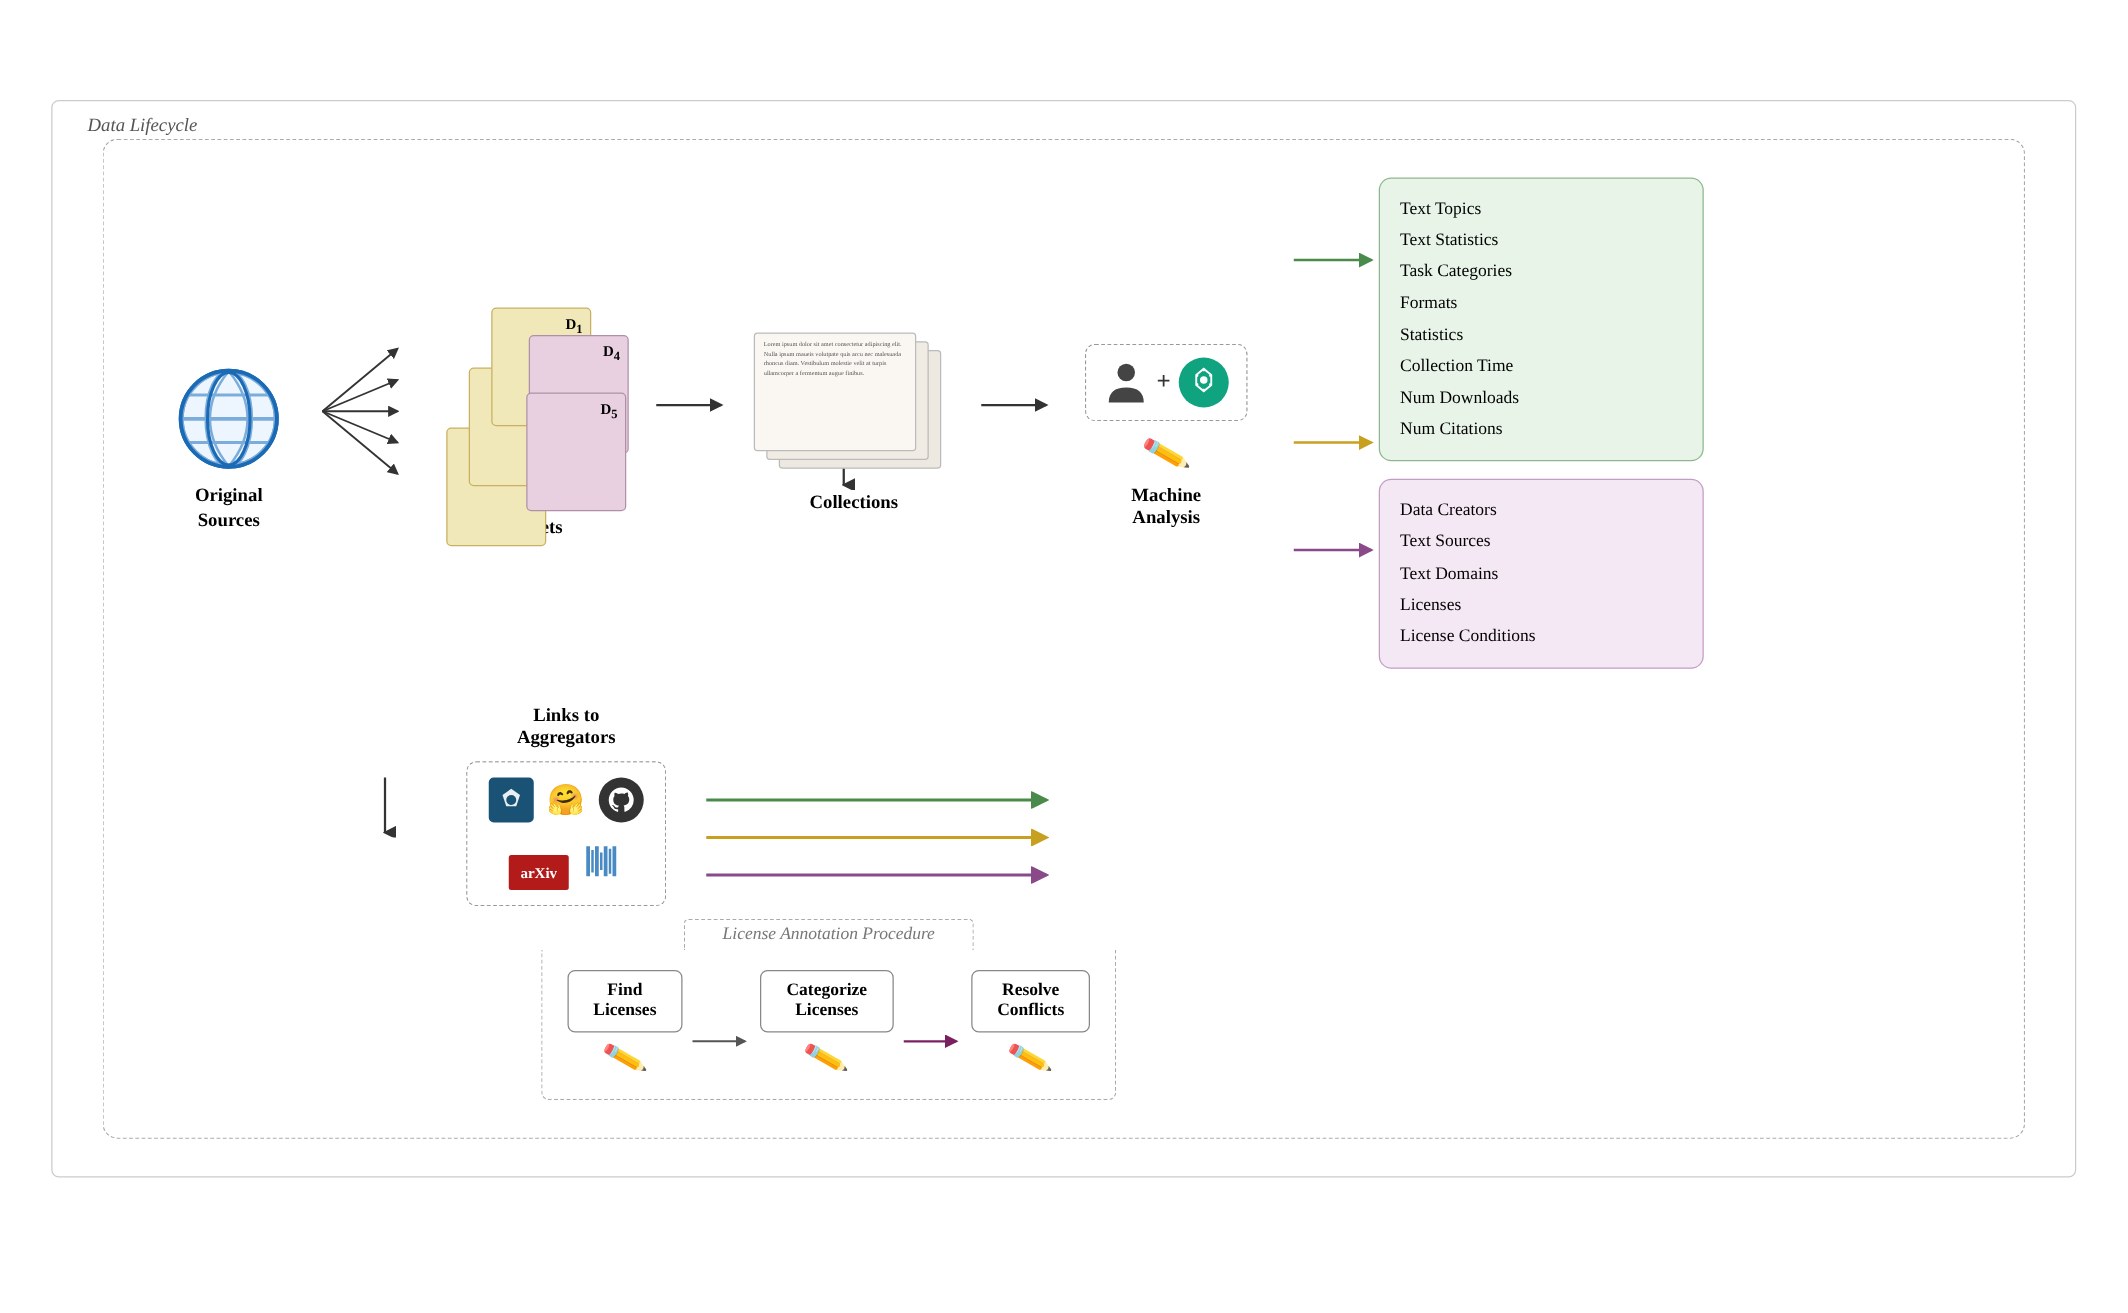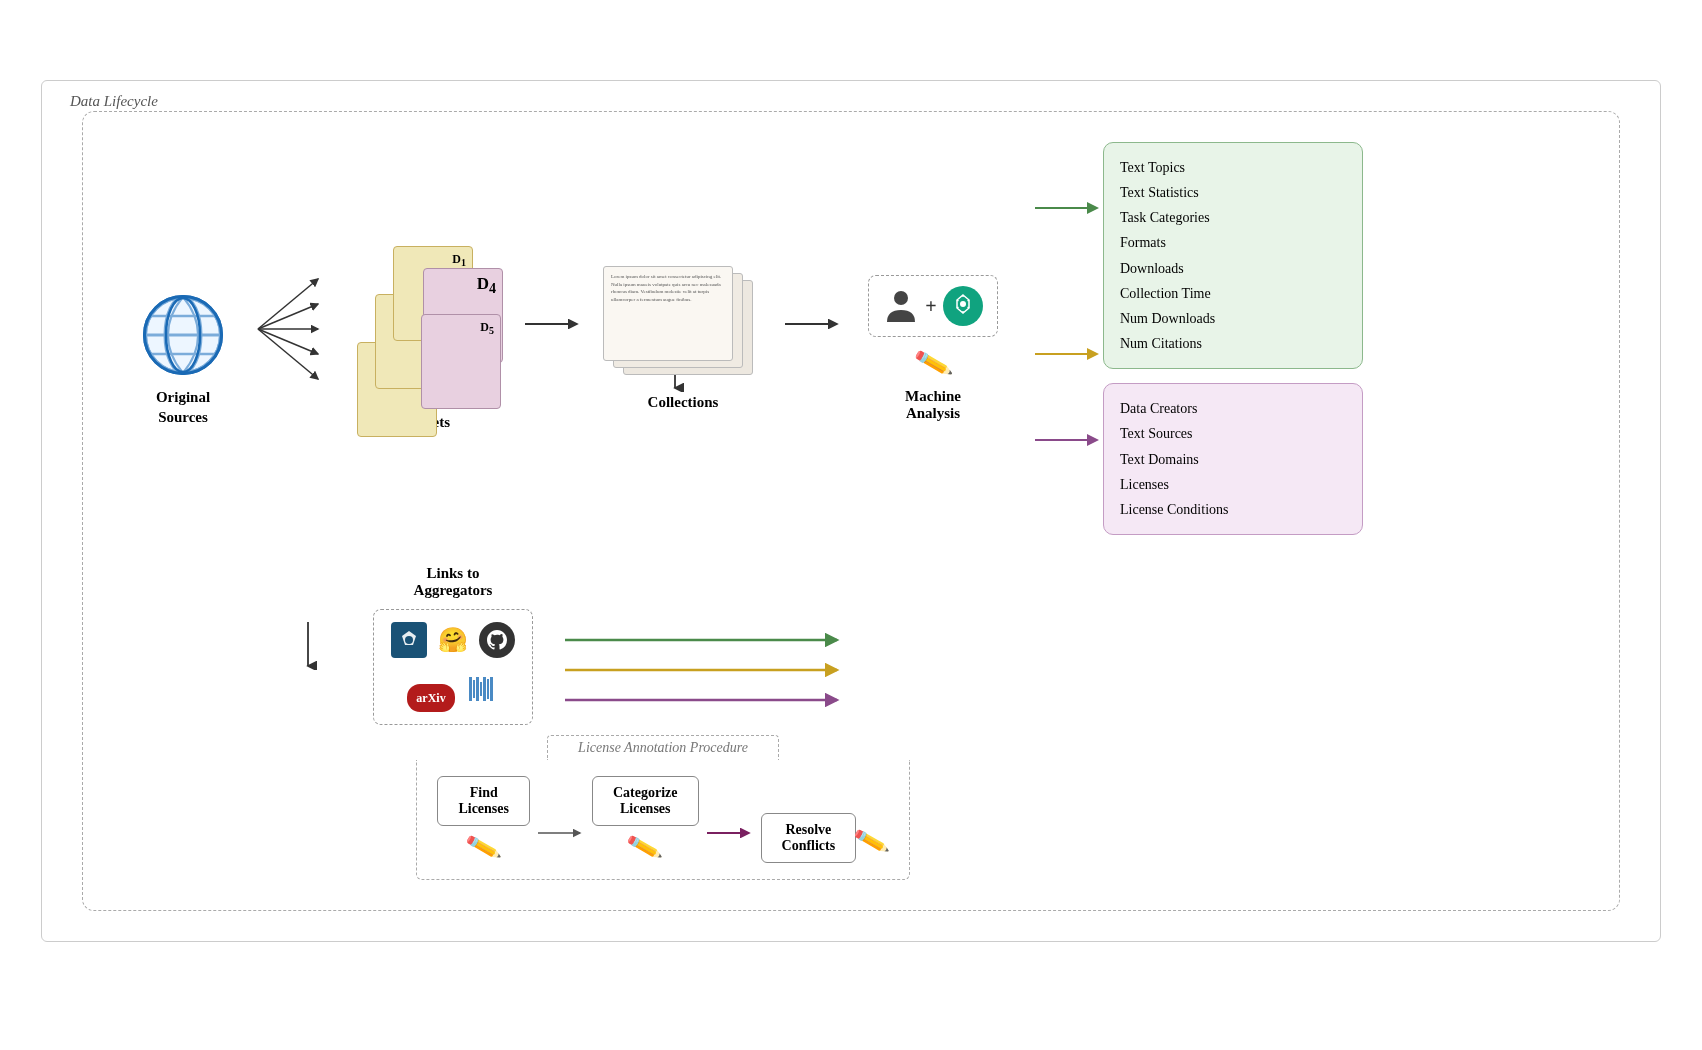--- a/index.html
+++ b/index.html
@@ -245,21 +245,21 @@
         </div>
 
         <div class="datasets-section">
           <div class="datasets-stack">
 
             <div class="dataset-card" style="background:#f0e8b8; border-color:#c8b060; top:0; left:60px; z-index:3;">
               <span style="font-size:12px;">D<sub>1</sub></span>
             </div>
 
             <div class="dataset-card" style="background:#e8d0e0; border-color:#b090a8; top:22px; left:90px; z-index:4;">
-              <span style="font-size:17px;">D<sub>4</sub></span>
+              <span style="font-size:12px;">D<sub>4</sub></span>
             </div>
 
             <div class="dataset-card" style="background:#f0e8b8; border-color:#c8b060; top:48px; left:42px; z-index:2;">
               <span style="font-size:12px;">D<sub>2</sub></span>
             </div>
 
             <div class="dataset-card" style="background:#e8d0e0; border-color:#b090a8; top:68px; left:88px; z-index:5;">
               <span style="font-size:12px;">D<sub>5</sub></span>
             </div>
 
@@ -362,21 +362,21 @@
             <line x1="2" y1="7" x2="64" y2="7" stroke="#8a4a8a" stroke-width="2" marker-end="url(#parr)"></line>
           </svg>
         </div>
 
         <div class="right-boxes">
           <div class="right-box right-box-green">
             <div>Text Topics</div>
             <div>Text Statistics</div>
             <div>Task Categories</div>
             <div>Formats</div>
-            <div>Downloads</div>
+            <div>Statistics</div>
             <div>Collection Time</div>
             <div>Num Downloads</div>
             <div>Num Citations</div>
           </div>
           <div class="right-box right-box-pink">
             <div>Data Creators</div>
             <div>Text Sources</div>
             <div>Text Domains</div>
             <div>Licenses</div>
             <div>License Conditions</div>
@@ -412,21 +412,21 @@
             </div>
 
             <div style="width:36px; height:36px; font-size:24px; display:flex; align-items:center; justify-content:center;">🤗</div>
 
             <div style="width:36px; height:36px; background:#333; border-radius:50%; display:flex; align-items:center; justify-content:center;">
               <svg width="24" height="24" viewBox="0 0 24 24" fill="white">
                 <path d="M12 2C6.48 2 2 6.48 2 12c0 4.42 2.87 8.17 6.84 9.49.5.09.68-.22.68-.48v-1.7C6.73 19.9 6.14 18 6.14 18c-.46-1.16-1.11-1.47-1.11-1.47-.91-.62.07-.61.07-.61 1 .07 1.53 1.03 1.53 1.03.89 1.52 2.34 1.08 2.91.83.09-.65.35-1.08.63-1.33-2.22-.25-4.55-1.11-4.55-4.94 0-1.09.39-1.98 1.03-2.68-.1-.25-.45-1.27.1-2.64 0 0 .84-.27 2.75 1.02A9.56 9.56 0 0 1 12 6.8c.85.004 1.71.115 2.51.336 1.91-1.29 2.75-1.02 2.75-1.02.55 1.37.2 2.39.1 2.64.64.7 1.03 1.59 1.03 2.68 0 3.84-2.34 4.69-4.57 4.93.36.31.68.92.68 1.85v2.74c0 .27.18.58.69.48A10.01 10.01 0 0 0 22 12c0-5.52-4.48-10-10-10z"></path>
               </svg>
             </div>
 
-            <div style="width:48px; height:28px; background:#b31b1b; border-radius:13px; display:flex; align-items:center; justify-content:center; font-size:12px; font-weight:bold; color:white; font-family:serif;margin-top:18px;">arXiv</div>
+            <div style="width:48px; height:28px; background:#b31b1b; border-radius:2px; display:flex; align-items:center; justify-content:center; font-size:12px; font-weight:bold; color:white; font-family:serif;margin-top:18px;">arXiv</div>
 
             <div style="width:36px; height:28px; display:flex; align-items:center; justify-content:center; gap:1px;">
               <div style="width:3px; height:24px; background:#4a8ac4;"></div>
               <div style="width:2px; height:18px; background:#4a8ac4;"></div>
               <div style="width:3px; height:24px; background:#4a8ac4;"></div>
               <div style="width:2px; height:14px; background:#4a8ac4;"></div>
               <div style="width:3px; height:24px; background:#4a8ac4;"></div>
               <div style="width:2px; height:20px; background:#4a8ac4;"></div>
               <div style="width:3px; height:24px; background:#4a8ac4;"></div>
             </div>
@@ -504,21 +504,21 @@
             <svg width="50" height="20" viewBox="0 0 50 20">
               <defs>
                 <marker id="sarr2" markerWidth="6" markerHeight="6" refX="5" refY="3" orient="auto">
                   <path d="M0,0 L6,3 L0,6 Z" fill="#7a2060"></path>
                 </marker>
               </defs>
               <line x1="2" y1="10" x2="44" y2="10" stroke="#7a2060" stroke-width="1.8" marker-end="url(#sarr2)"></line>
             </svg>
           </div>
 
-          <div style="display:flex; flex-direction:row; align-items:center;">
+          <div style="display:flex; flex-direction:column; align-items:center;">
             <div style="border:1.5px solid #888; border-radius:6px; padding:8px 20px; font-weight:bold; font-size:14px; text-align:center; background:#fff;">Resolve<br>Conflicts</div>
             <div style="font-size:26px; margin-top:6px; transform:rotate(-15deg);">✏️</div>
           </div>
         </div>
       </div>
 
     </div>
 
   </div>
 

